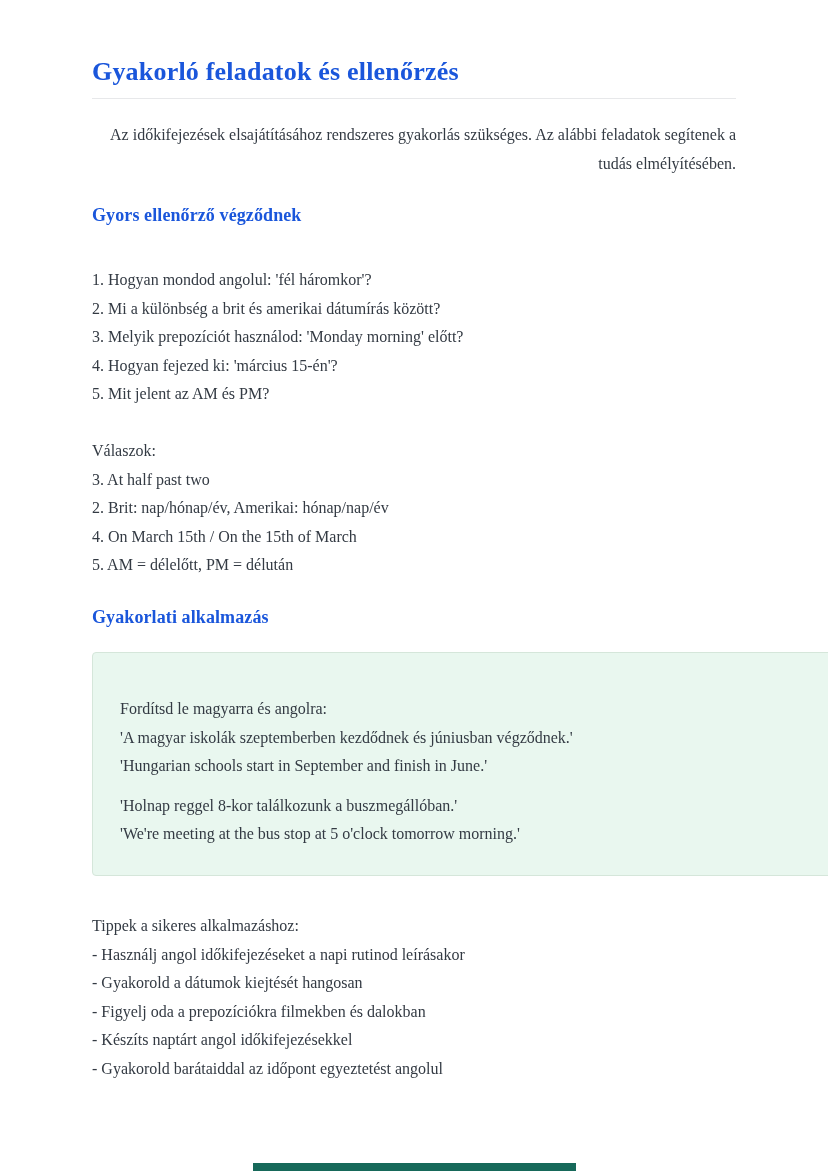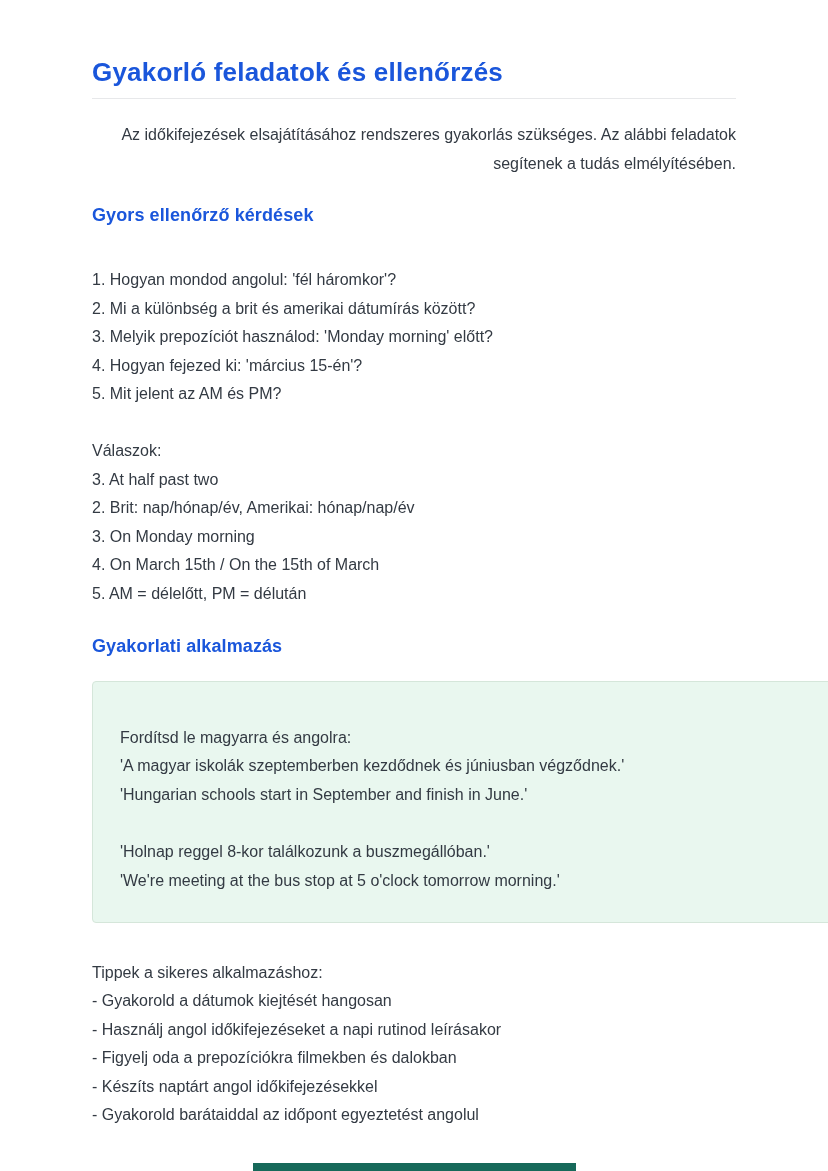--- a/index.html
+++ b/index.html
@@ -19,20 +19,21 @@
     overflow: hidden;
     background: #ffffff;
     font-family: "Liberation Sans", "DejaVu Sans", sans-serif;
     color: var(--body-text);
   }
   .page {
     position: absolute;
     top: 0; left: 0;
     width: 828px;
     padding: 0 92px;
+    font-family: Liberation Serif, serif;
   }
   h1.title {
     margin: 57px 0 0 0;
     font-size: 26px;
     line-height: 30px;
     font-weight: 700;
     color: var(--heading-blue);
     letter-spacing: 0.2px;
   }
   .divider {
@@ -65,57 +66,56 @@
     white-space: pre-wrap;
   }
   .practice-box {
     margin-top: 24px;
     width: 744px;
     background: var(--box-bg);
     border: 1px solid var(--box-border);
     border-radius: 4px;
     padding: 42px 27px 26px 27px;
   }
-  .practice-box .box-para.second { margin-top: 29px; }
+  .practice-box .box-para.second { margin-top: 11px; }
   .bottom-bar {
     position: absolute;
     left: 253px;
     top: 1163px;
     width: 323px;
     height: 8px;
     background: var(--bottom-bar);
   }
 </style>
 </head>
 <body>
 
 <div class="page">
 
   <h1 class="title">Gyakorló feladatok és ellenőrzés</h1>
 
   <hr class="divider">
 
   <p class="intro">Az időkifejezések elsajátításához rendszeres gyakorlás szükséges. Az alábbi feladatok segítenek a tudás elmélyítésében.</p>
 
-  <h2 class="section-heading">Gyors ellenőrző kérdések</h2>
+  <h2 class="section-heading">Gyors ellenőrző végződnek</h2>
 
   <div class="block">
       <div class="line">1. Hogyan mondod angolul: 'fél háromkor'?</div>
       <div class="line">2. Mi a különbség a brit és amerikai dátumírás között?</div>
       <div class="line">3. Melyik prepozíciót használod: 'Monday morning' előtt?</div>
       <div class="line">4. Hogyan fejezed ki: 'március 15-én'?</div>
       <div class="line">5. Mit jelent az AM és PM?</div>
     </div>
 
   <div class="block tight">
     <div class="line">Válaszok:</div>
     <div>
         <div class="line">3. At half past two</div>
         <div class="line">2. Brit: nap/hónap/év, Amerikai: hónap/nap/év</div>
-        <div class="line">3. On Monday morning</div>
         <div class="line">4. On March 15th / On the 15th of March</div>
         <div class="line">5. AM = délelőtt, PM = délután</div>
       </div>
   </div>
 
   <h2 class="section-heading">Gyakorlati alkalmazás</h2>
 
   <div class="practice-box">
     <div class="box-para">
         <div class="line">Fordítsd le magyarra és angolra:</div>
@@ -124,22 +124,22 @@
       </div>
     <div class="box-para second">
         <div class="line">'Holnap reggel 8-kor találkozunk a buszmegállóban.'</div>
         <div class="line">'We're meeting at the bus stop at 5 o'clock tomorrow morning.'</div>
       </div>
   </div>
 
   <div class="block tips">
     <div class="line">Tippek a sikeres alkalmazáshoz:</div>
     <div>
+        <div class="line">- Használj angol időkifejezéseket a napi rutinod leírásakor</div>
         <div class="line">- Gyakorold a dátumok kiejtését hangosan</div>
-        <div class="line">- Használj angol időkifejezéseket a napi rutinod leírásakor</div>
         <div class="line">- Figyelj oda a prepozíciókra filmekben és dalokban</div>
         <div class="line">- Készíts naptárt angol időkifejezésekkel</div>
         <div class="line">- Gyakorold barátaiddal az időpont egyeztetést angolul</div>
       </div>
   </div>
 
 </div>
 
 <div class="bottom-bar"></div>
 

